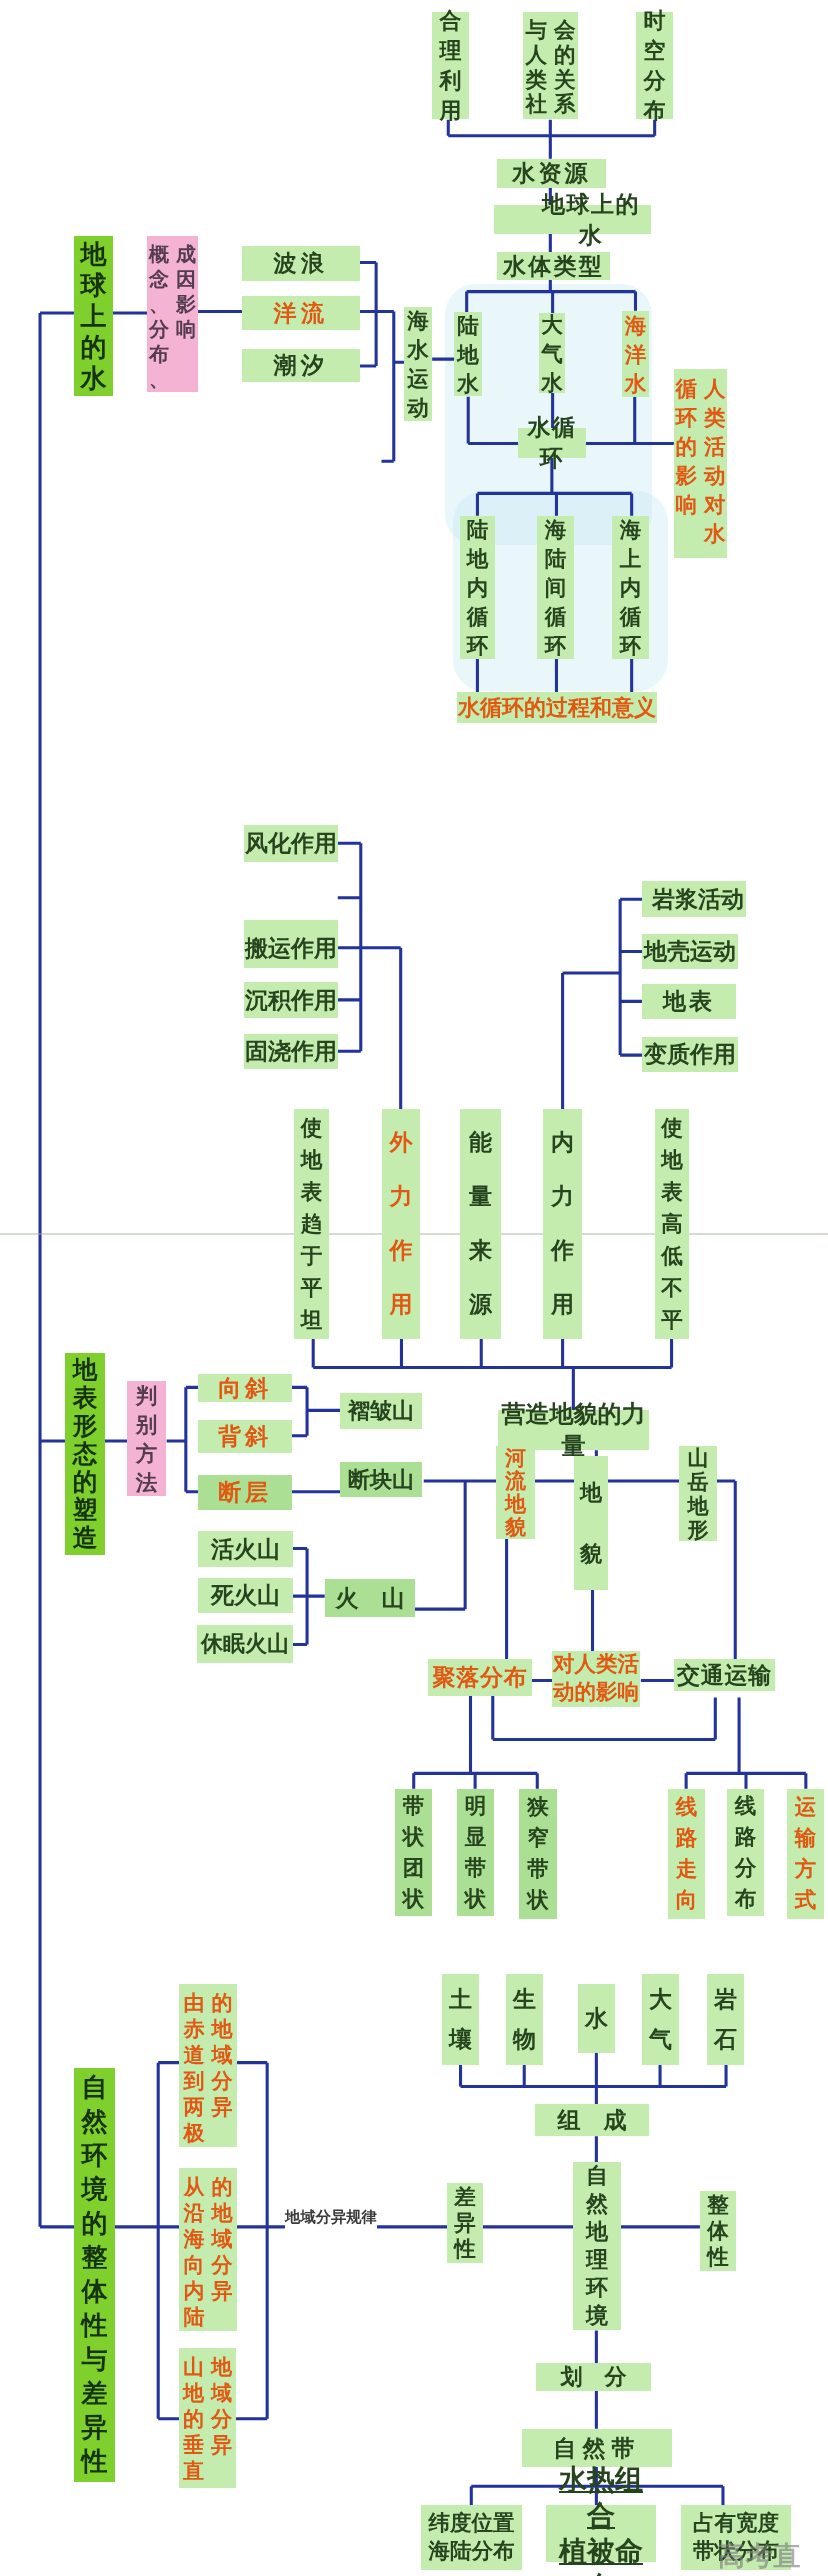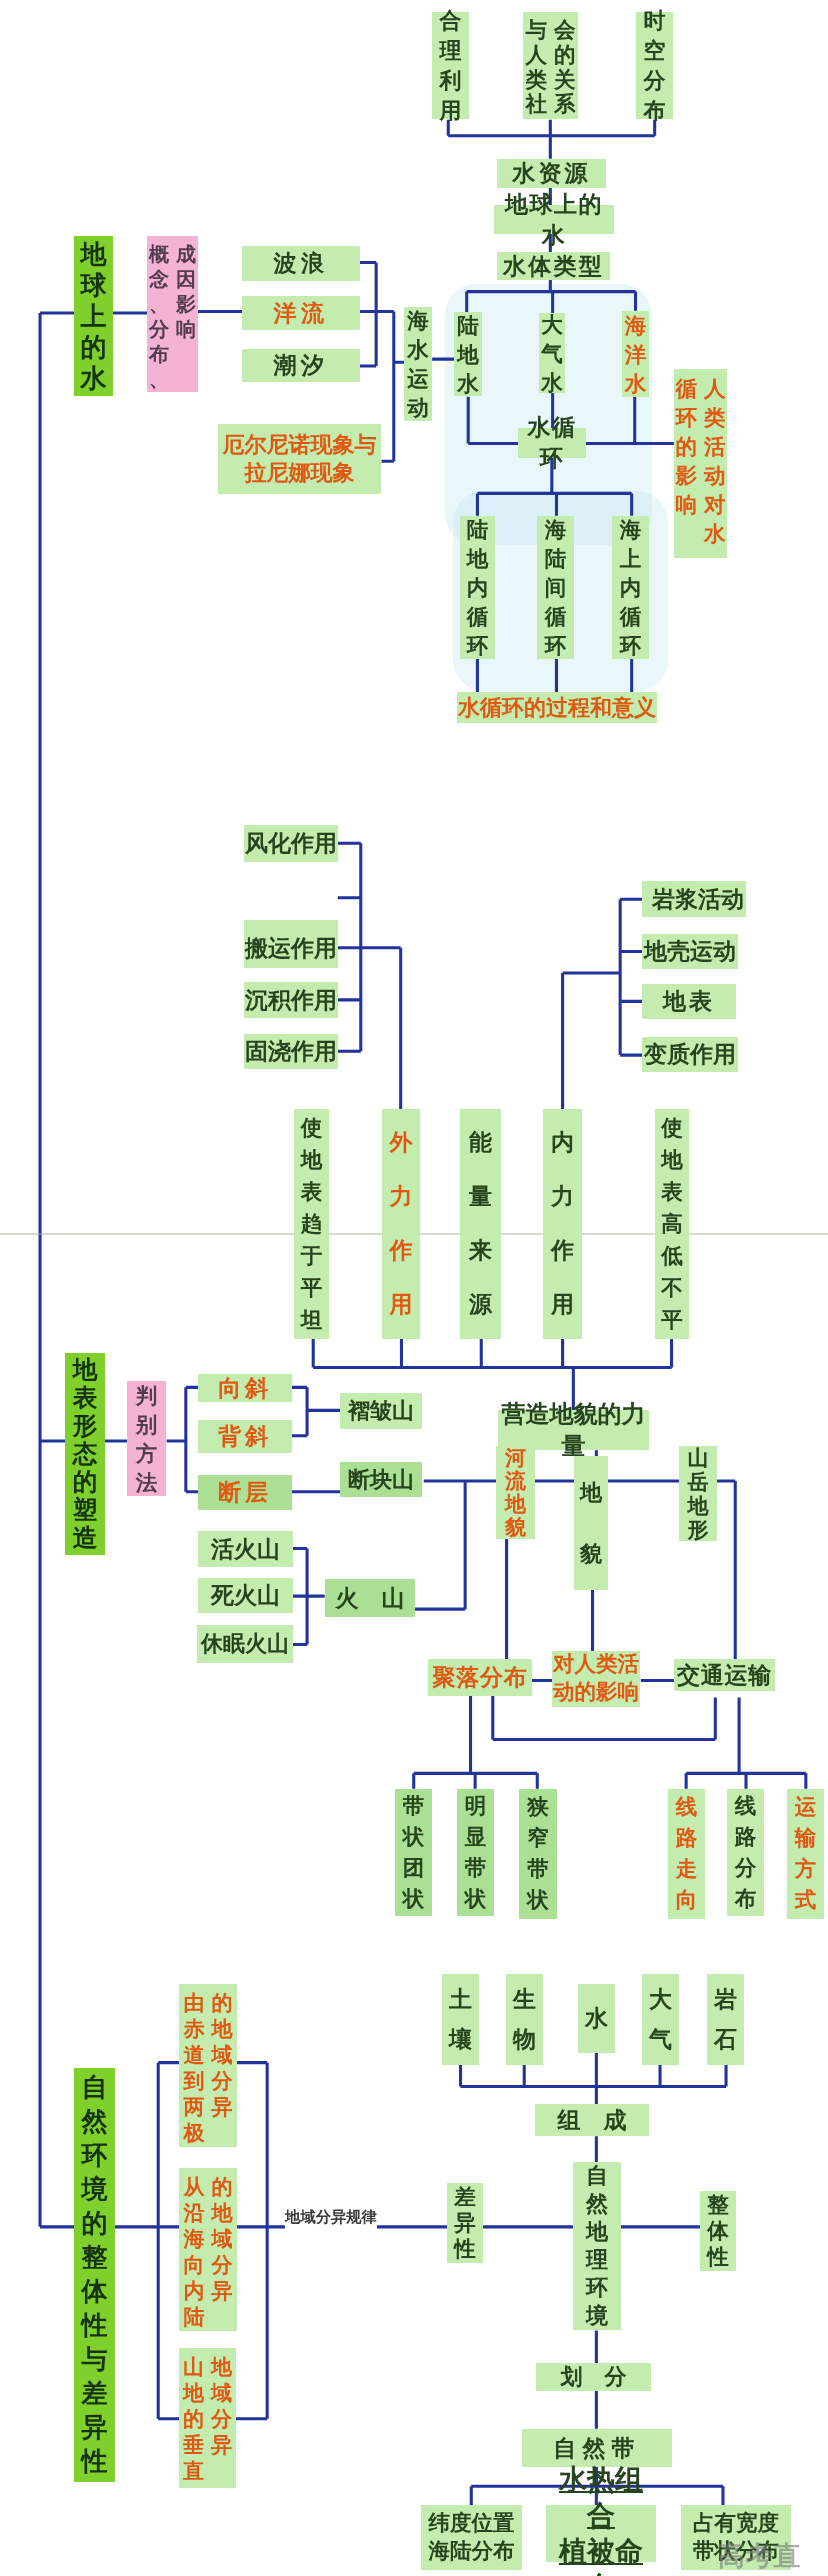--- a/index.html
+++ b/index.html
@@ -70,21 +70,21 @@
       <span>
         <span class="vc">时</span>
         <span class="vc">空</span>
         <span class="vc">分</span>
         <span class="vc">布</span>
       </span>
     </div>
   <div class="bx" style="left:497px;top:159px;width:109px;height:29px;letter-spacing:3.1px;">
       <span>水资源</span>
     </div>
-  <div class="bx" style="left:494px;top:205px;width:120px;height:29px;letter-spacing:1.5px;">
+  <div class="bx" style="left:494px;top:205px;width:120px;height:29px;letter-spacing:1.5px;padding-left:37px;">
       <span>地球上的水</span>
     </div>
   <div class="bx" style="left:497px;top:252px;width:113px;height:28px;letter-spacing:2.3px;">
       <span>水体类型</span>
     </div>
 
   <div class="bx ttl" style="left:74px;top:236px;width:39px;height:160px;line-height:31px;">
       <span>
         <span class="vc">地</span>
         <span class="vc">球</span>
@@ -111,22 +111,20 @@
   </div>
   <div class="bx" style="left:242px;top:246px;width:118px;height:35px;letter-spacing:4.6px;">
       <span>波浪</span>
     </div>
   <div class="bx org" style="left:242px;top:296px;width:118px;height:34px;letter-spacing:4.6px;">
       <span>洋流</span>
     </div>
   <div class="bx" style="left:242px;top:349px;width:118px;height:33px;letter-spacing:4.6px;">
       <span>潮汐</span>
     </div>
-  <div class="bx org pre" style="left:218px;top:424px;width:163px;height:70px;font-size:22px;"><span class="pre">厄尔尼诺现象与
-拉尼娜现象</span></div>
   <div class="bx" style="left:404px;top:307px;width:28px;height:114px;font-size:21.5px;">
       <span>
         <span class="vc">海</span>
         <span class="vc">水</span>
         <span class="vc">运</span>
         <span class="vc">动</span>
       </span>
     </div>
 
   <div class="bx" style="left:454px;top:312px;width:28px;height:84px;font-size:21.5px;">

